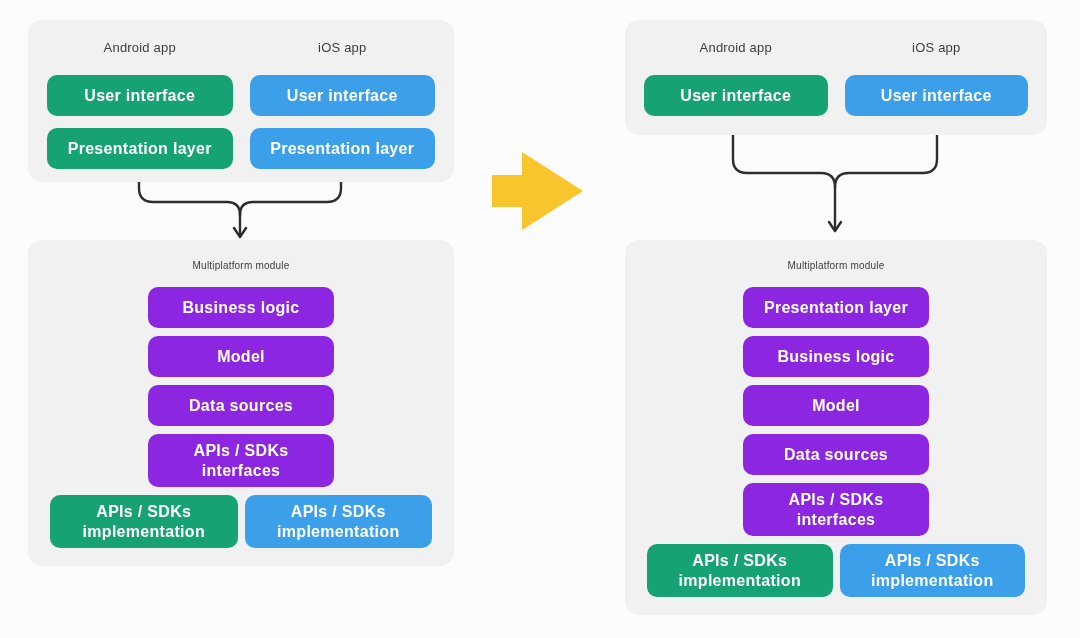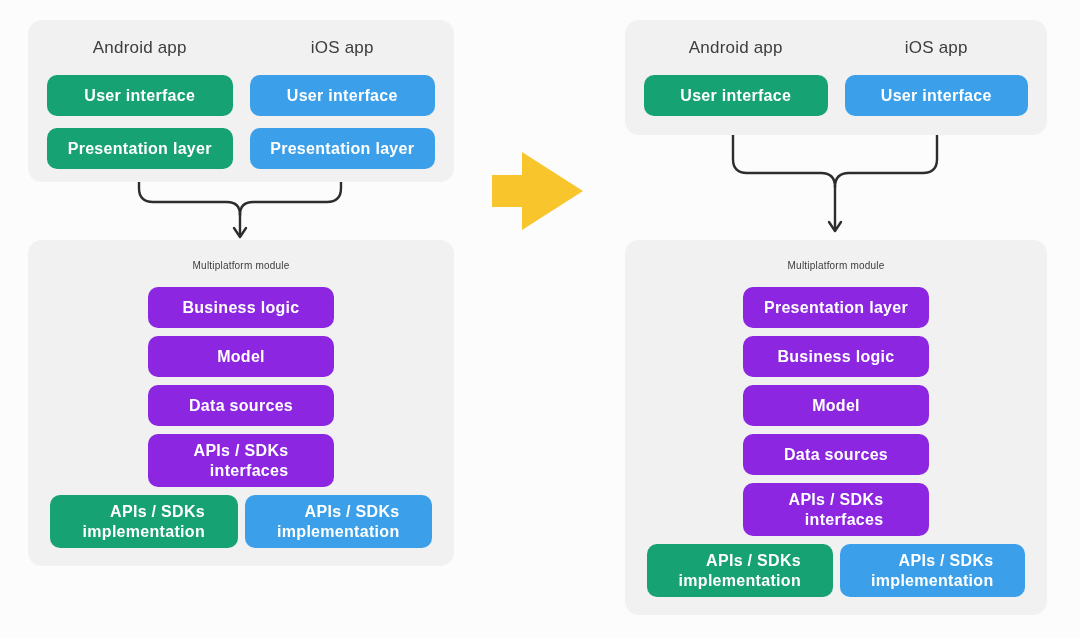--- a/index.html
+++ b/index.html
@@ -12,27 +12,27 @@
   .panel{
     position:absolute;
     background:var(--panel-gray,#f1f1f2);
     border-radius:14px;
   }
   .apps-panel{display:flex;gap:17px;padding:18px 19px 13px 19px;}
   .apps-panel.short{padding-bottom:20px;}
   .col{flex:1;display:flex;flex-direction:column;}
   .col-title{
     height:20px;line-height:20px;text-align:center;
-    font-size:17px;color:var(--label-dark,#3d3d3d);
+    font-size:13px;color:var(--label-dark,#3d3d3d);
     margin-bottom:17px;letter-spacing:0.2px;
   }
   .block{
     display:flex;align-items:center;justify-content:center;
     color:var(--block-text,#fff);font-weight:bold;font-size:16px;
-    border-radius:10px;letter-spacing:0.3px;text-align:right;
+    border-radius:10px;letter-spacing:0.3px;text-align:center;
     white-space:pre-line;line-height:20px;height:41px;flex:0 0 auto;
   }
   .block.tall{height:53px;}
   .col .block + .block{margin-top:12px;}
   .green{background:var(--android-green,#17a273);}
   .blue{background:var(--ios-blue,#3ba0e9);}
   .purple{background:var(--shared-purple,#8c26e0);}
   .module-panel{padding:16px 22px 18px 22px;}
   .module-title{
     text-align:center;font-size:10px;color:var(--label-dark,#3d3d3d);

